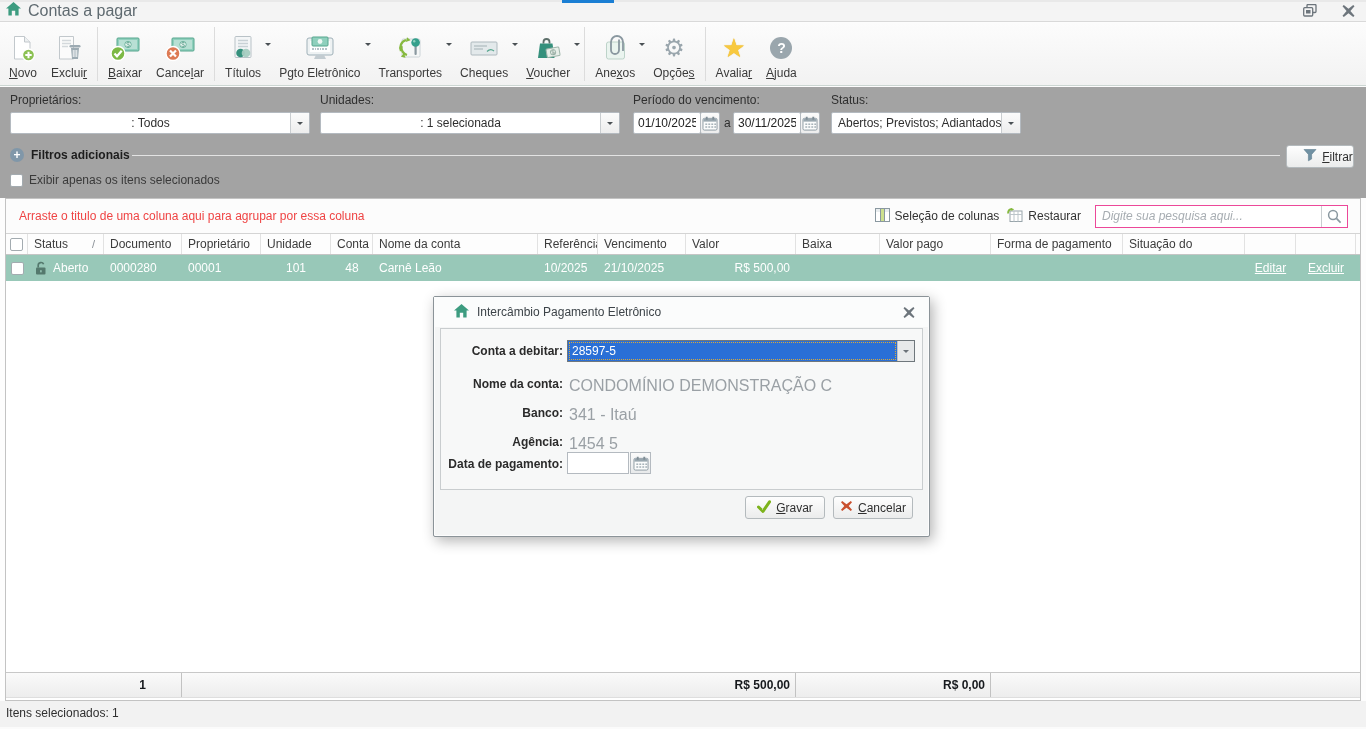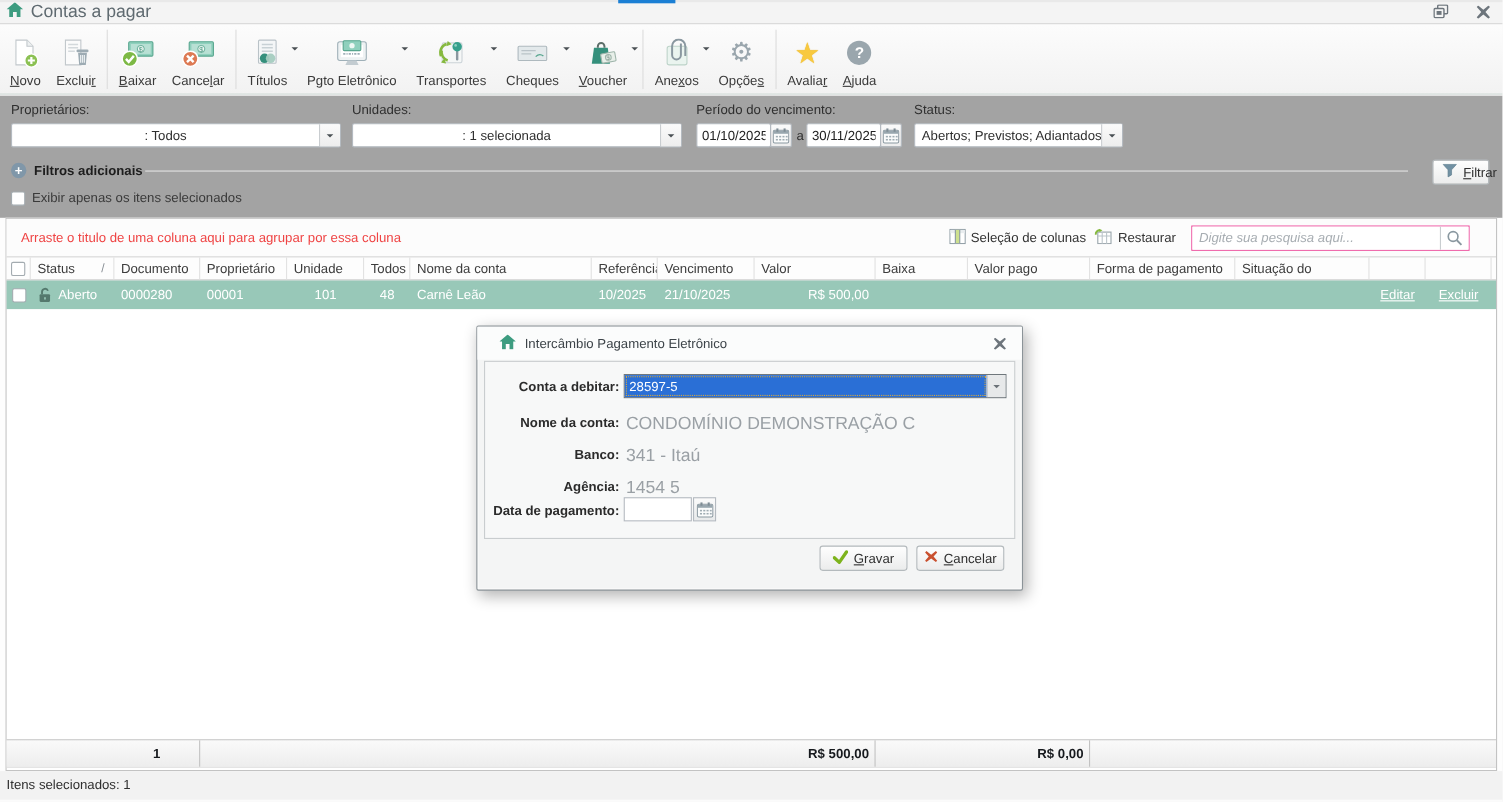--- a/index.html
+++ b/index.html
@@ -35,29 +35,29 @@
   .combo .cval.left { justify-content:flex-start; padding-left:6px; }
   .combo .carrow { width:19px; border-left:1px solid #c9cdd0; background:linear-gradient(#fbfbfb,#ededed); display:flex; align-items:center; justify-content:center; }
   .dateinput { position:absolute; top:25px; height:22px; border:1px solid #b4bac0; border-radius:2px; background:#fff; font-family:"Liberation Sans",sans-serif; font-size:12px; color:#222; padding:0 4px; }
   .calbtn { position:absolute; top:25px; width:20px; height:22px; border:1px solid #b4bac0; border-radius:2px; background:linear-gradient(#fbfbfb,#ededed); display:flex; align-items:center; justify-content:center; }
   .conj { position:absolute; top:29px; font-size:12px; color:#2f2f2f; }
   .addfilters { position:absolute; left:10px; top:61px; display:flex; align-items:center; gap:7px; }
   .pluscircle { width:14px; height:14px; border-radius:50%; background:#8097a9; color:#fff; display:flex; align-items:center; justify-content:center; font-size:12px; font-weight:bold; line-height:1; }
   .addfilters b { font-size:12px; color:#1d1d1d; }
   .hline { position:absolute; left:132px; right:86px; top:68px; height:1px; background:#e3e3e3; }
   .btn { display:inline-flex; align-items:center; justify-content:center; gap:5px; background:linear-gradient(#fefefe,#ebecec); border:1px solid #b4babd; border-radius:3px; font-size:12px; color:#2f2f2f; cursor:default; }
-  .filtrarbtn { position:absolute; right:12px; top:58px; width:52px; height:23px;padding-left:16px; }
+  .filtrarbtn { position:absolute; right:12px; top:58px; width:68px; height:23px;padding-left:16px; }
   .cbrow { position:absolute; left:10px; top:86px; display:flex; align-items:center; gap:6px; }
   .cb { width:13px; height:13px; background:#fff; border:1px solid #a3abb0; border-radius:2px; }
 
   
   .grid { position:absolute; left:5px; top:198px; width:1356px; height:503px; background:#fff; border:1px solid #c3c3c3; --cols:22px 76px 78px 79px 70px 42px 165px 60px 88px 110px 84px 111px 132px 122px 51px 60px; }
   .groupbar { position:absolute; left:0; top:0; width:100%; height:34px; background:#fcfcfc; display:flex; align-items:center; }
   .grouphint { margin-left:13px; color:#ef4444; font-size:12px; }
-  .gb-right { position:absolute; right:24px; display:flex; align-items:center; gap:8px; }
+  .gb-right { position:absolute; right:12px; display:flex; align-items:center; gap:8px; }
   .gb-link { display:flex; align-items:center; gap:5px; color:#333; font-size:12px; cursor:default; white-space:nowrap; }
   .searchbox { width:253px; height:23px; border:1px solid #ec4899; background:#fff; display:flex; align-items:stretch; margin-left:6px; }
   .searchbox input { flex:1; border:none; outline:none; padding:0 6px; font-family:"Liberation Sans",sans-serif; font-size:12px; color:#333; }
   .searchbox input::placeholder { color:#a7adb2; font-style:italic; }
   .searchbtn { width:26px; border-left:1px solid #c9cdd0; background:#fff; display:flex; align-items:center; justify-content:center; }
   .grow { display:grid; grid-template-columns:var(--cols); }
   .ghead { position:absolute; left:0; top:34px; width:100%; height:22px; background:#fdfdfd; border-top:1px solid #d4d4d4; border-bottom:1px solid #c5c5c5; }
   .hcell { border-right:1px solid #e2e2e2; padding:0 6px; line-height:20px; font-size:12px; color:#3c3c3c; white-space:nowrap; overflow:hidden; display:flex; align-items:center; }
   .hcell.cbcell { justify-content:center; padding:0; }
   .sortglyph { margin-left:auto; color:#8a9096; font-size:11px; padding-right:2px; }
@@ -437,21 +437,21 @@
       <div class="hcell cbcell">
           <span class="cb"></span>
         </div>
       <div class="hcell">
           <span>Status</span>
           <span class="sortglyph">/</span>
         </div>
       <div class="hcell">Documento</div>
       <div class="hcell">Proprietário</div>
       <div class="hcell">Unidade</div>
-      <div class="hcell">Todos</div>
+      <div class="hcell">Conta</div>
       <div class="hcell">Nome da conta</div>
       <div class="hcell">Referência</div>
       <div class="hcell">Vencimento</div>
       <div class="hcell">Valor</div>
       <div class="hcell">Baixa</div>
       <div class="hcell">Valor pago</div>
       <div class="hcell">Forma de pagamento</div>
       <div class="hcell">Situação do</div>
       <div class="hcell"></div>
       <div class="hcell"></div>

